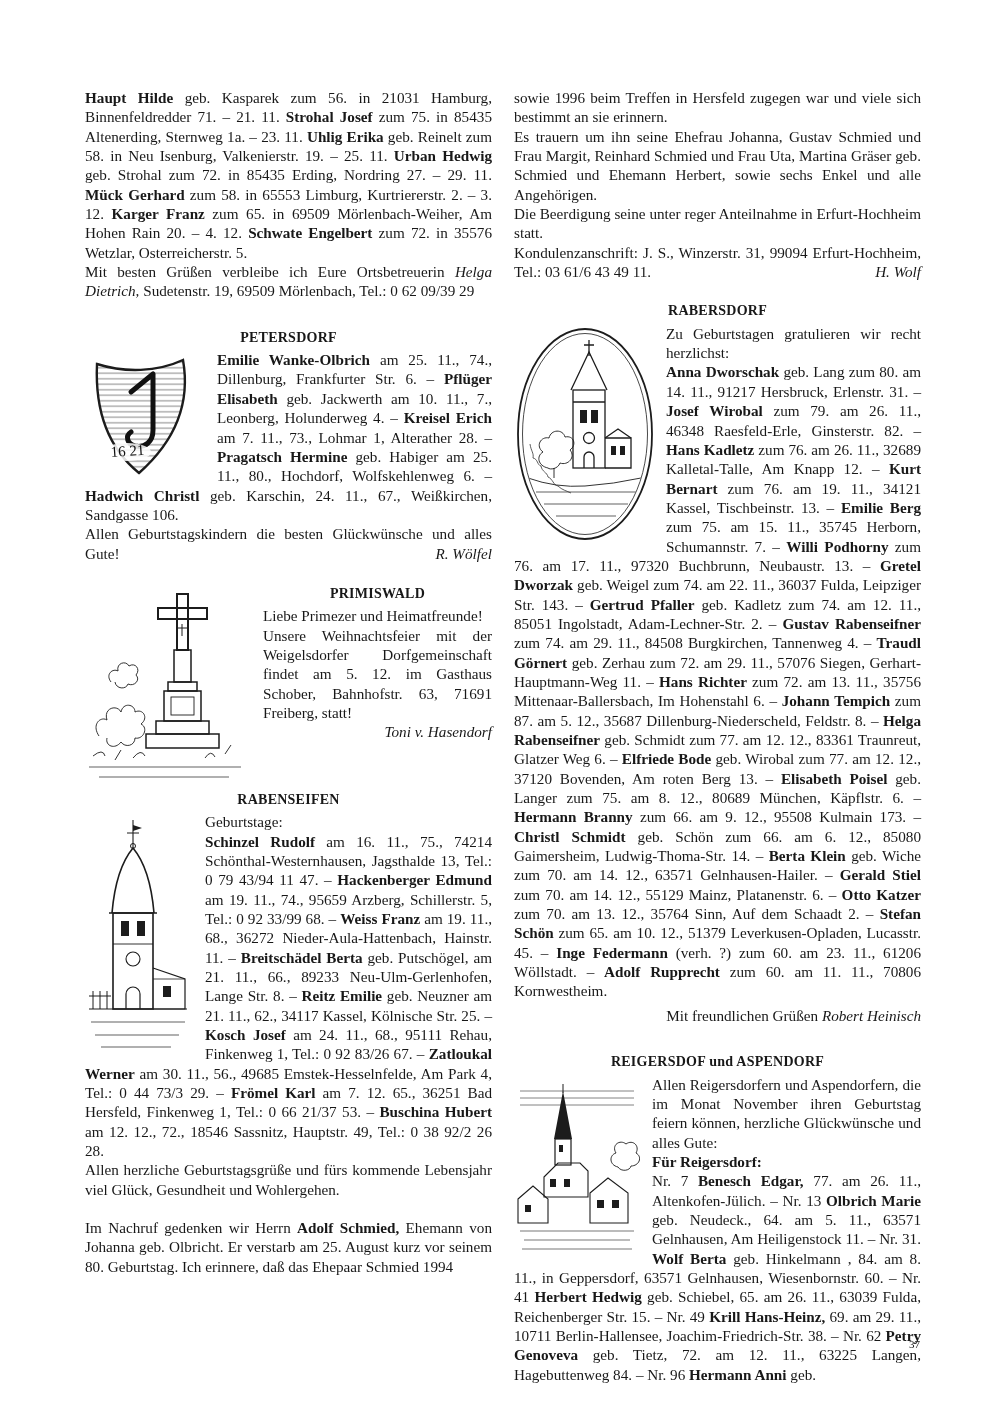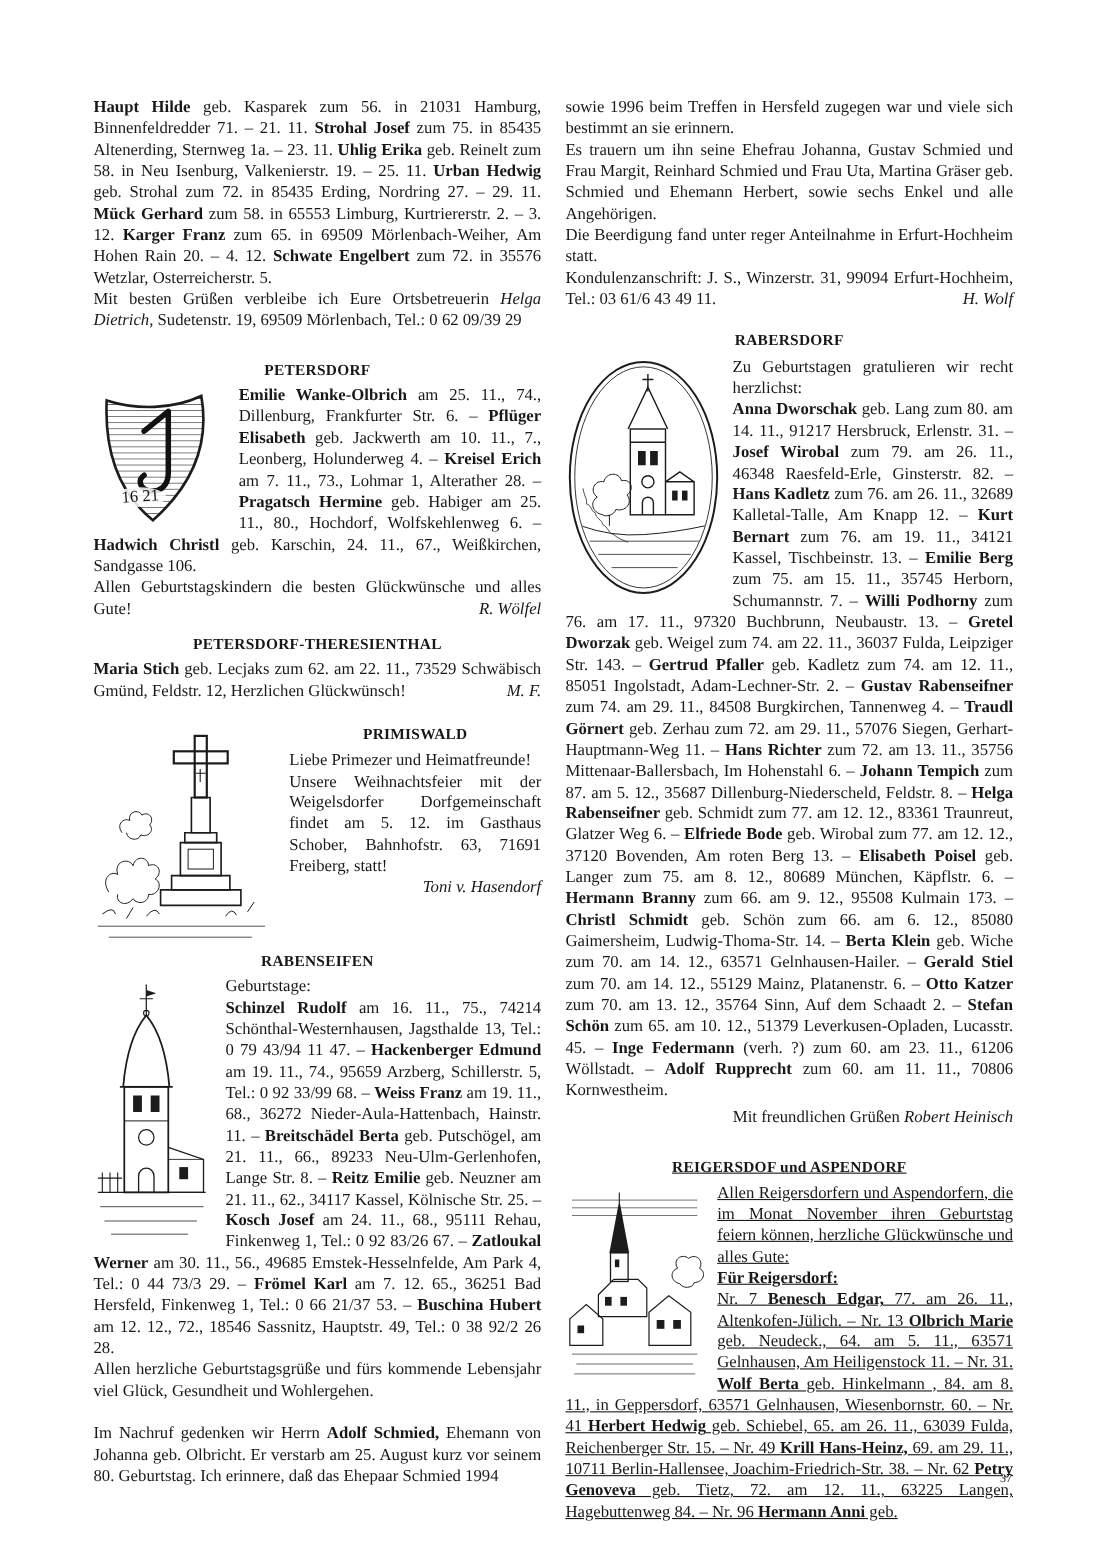--- a/index.html
+++ b/index.html
@@ -22,21 +22,21 @@
   .sec-title{
     font-size:14px;line-height:19.35px;font-weight:bold;
     text-align:center;margin:0 0 3px 0;letter-spacing:.25px;
   }
   .sec-block{clear:both;}
   #sec-petersdorf{margin-top:27px;}
   #sec-theresienthal{margin-top:14px;}
   #sec-primiswald{margin-top:21px;}
   #sec-rabenseifen{margin-top:25px;}
   #sec-rabersdorf{margin-top:20px;}
-  #sec-reigersdorf{margin-top:27px;text-decoration:underline;}
+  #sec-reigersdorf{margin-top:27px;}
   .obituary{margin-top:19px;}
   .closing-line{margin-top:5px;}
   .align-right{text-align:right;}
   .illu{float:left;}
   .illu svg{display:block;}
   .illu-shield{margin:4px 12px 4px 0;}
   .illu-cross{margin:2px 14px 4px 0;}
   .illu-tower{margin:4px 14px 4px 0;}
   .illu-oval{margin:2px 10px 4px 0;}
   .illu-village{margin:4px 12px 4px 0;}
@@ -68,27 +68,20 @@
             <text x="26" y="103" font-size="15" font-family="'Liberation Serif',serif" fill="#111" transform="rotate(-4 26 103)">16 21</text>
           </svg>
         </div>
         <p class="para"><span class="b">Emilie Wanke-Olbrich</span><span> am 25. 11., 74., Dillenburg, Frankfurter Str. 6. – </span><span class="b">Pflüger Elisabeth</span><span> geb. Jackwerth am 10. 11., 7., Leonberg, Holunderweg 4. – </span><span class="b">Kreisel Erich</span><span> am 7. 11., 73., Lohmar 1, Alterather 28. – </span><span class="b">Pragatsch Hermine</span><span> geb. Habiger am 25. 11., 80., Hochdorf, Wolfskehlenweg 6. – </span><span class="b">Hadwich Christl</span><span> geb. Karschin, 24. 11., 67., Weißkirchen, Sandgasse 106.</span></p>
         <p class="para">
           <span>Allen Geburtstagskindern die besten Glückwünsche und alles Gute!</span>
           <span class="sig">R. Wölfel</span>
         </p>
       </section>
 
-      <section class="sec-block" id="sec-theresienthal">
-        <h2 class="sec-title">PETERSDORF-THERESIENTHAL</h2>
-        <p class="para">
-          <span><span class="b">Maria Stich</span><span> geb. Lecjaks zum 62. am 22. 11., 73529 Schwäbisch Gmünd, Feldstr. 12, Herzlichen Glückwünsch!</span></span>
-          <span class="sig">M. F.</span>
-        </p>
-      </section>
 
       <section class="sec-block" id="sec-primiswald">
         <div class="illu illu-cross">
           <svg width="164" height="200" viewBox="0 0 164 200">
             <g fill="none" stroke="#1c1c1c">
               <path d="M14,150 c-8,-12 2,-20 8,-16 c-4,-12 10,-16 14,-8 c2,-10 14,-8 14,0 c8,-4 14,6 6,12 c8,4 2,16 -6,14 c0,8 -10,10 -14,4 c-6,8 -16,4 -14,-4" stroke-width="0.9"></path>
               <path d="M26,96 c-6,-8 2,-14 7,-11 c-2,-8 8,-11 11,-5 c6,-4 12,3 7,9 c5,5 -2,12 -8,9 c-2,6 -12,5 -13,-2" stroke-width="0.9"></path>
               <g stroke-width="2">
                 <rect x="92" y="8" width="11" height="56"></rect>
                 <rect x="73" y="22" width="49" height="11"></rect>
@@ -151,21 +144,21 @@
         <p class="para">Allen herzliche Geburtstagsgrüße und fürs kommende Lebensjahr viel Glück, Gesundheit und Wohlergehen.</p>
         <p class="para obituary"><span>Im Nachruf gedenken wir Herrn </span><span class="b">Adolf Schmied,</span><span> Ehemann von Johanna geb. Olbricht. Er verstarb am 25. August kurz vor seinem 80. Geburtstag. Ich erinnere, daß das Ehepaar Schmied 1994</span></p>
       </section>
 
     </div>
 
     <div class="col">
 
       <p class="para">sowie 1996 beim Treffen in Hersfeld zugegen war und viele sich bestimmt an sie erinnern.</p>
       <p class="para">Es trauern um ihn seine Ehefrau Johanna, Gustav Schmied und Frau Margit, Reinhard Schmied und Frau Uta, Martina Gräser geb. Schmied und Ehemann Herbert, sowie sechs Enkel und alle Angehörigen.</p>
-      <p class="para">Die Beerdigung fand unter reger Anteilnahme in Erfurt-Hochheim statt.</p>
+      <p class="para">Die Beerdigung seine unter reger Anteilnahme in Erfurt-Hochheim statt.</p>
       <p class="para">
         <span>Kondulenzanschrift: J. S., Winzerstr. 31, 99094 Erfurt-Hochheim, Tel.: 03 61/6 43 49 11.</span>
         <span class="sig">H. Wolf</span>
       </p>
 
       <section class="sec-block" id="sec-rabersdorf">
         <h2 class="sec-title">RABERSDORF</h2>
         <div class="illu illu-oval">
           <svg width="142" height="216" viewBox="0 0 142 216">
             <defs>

